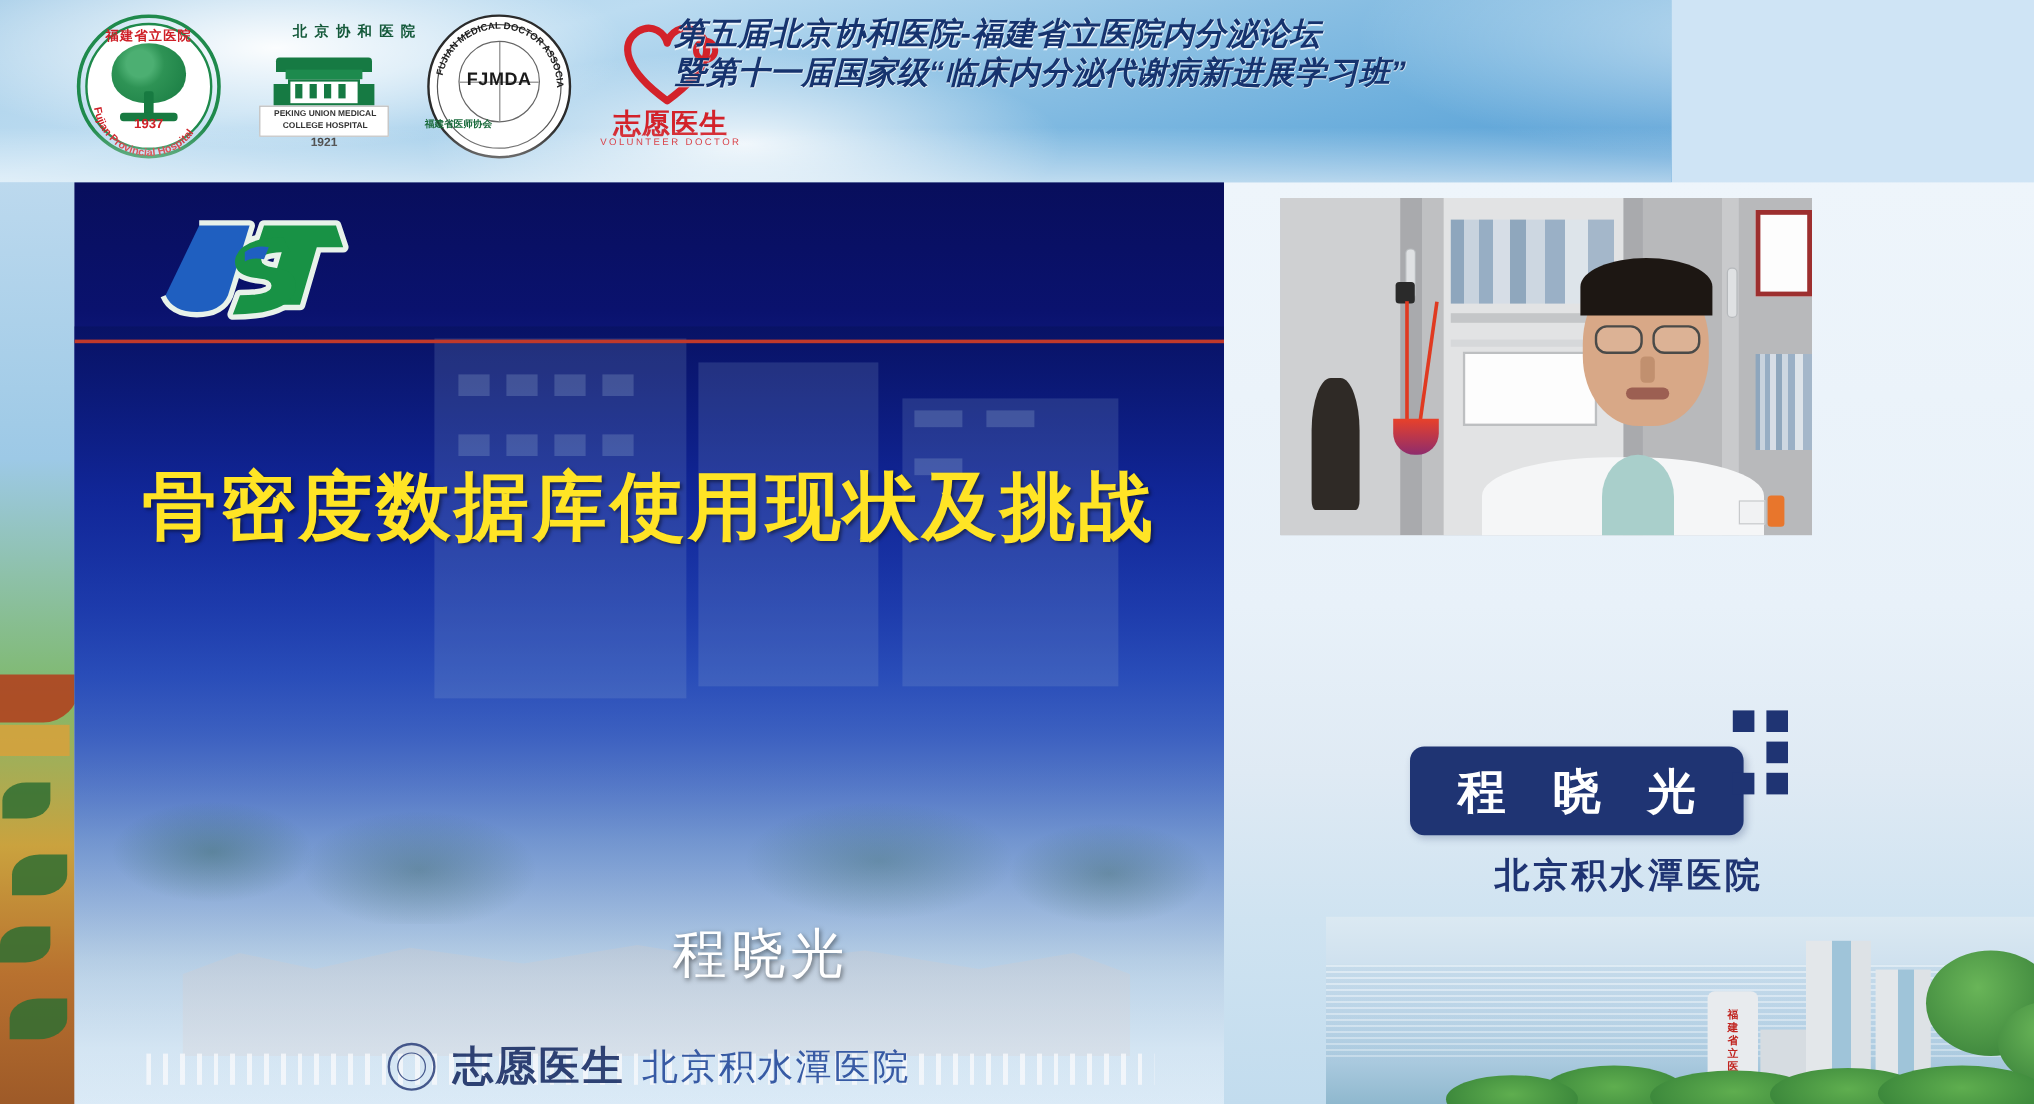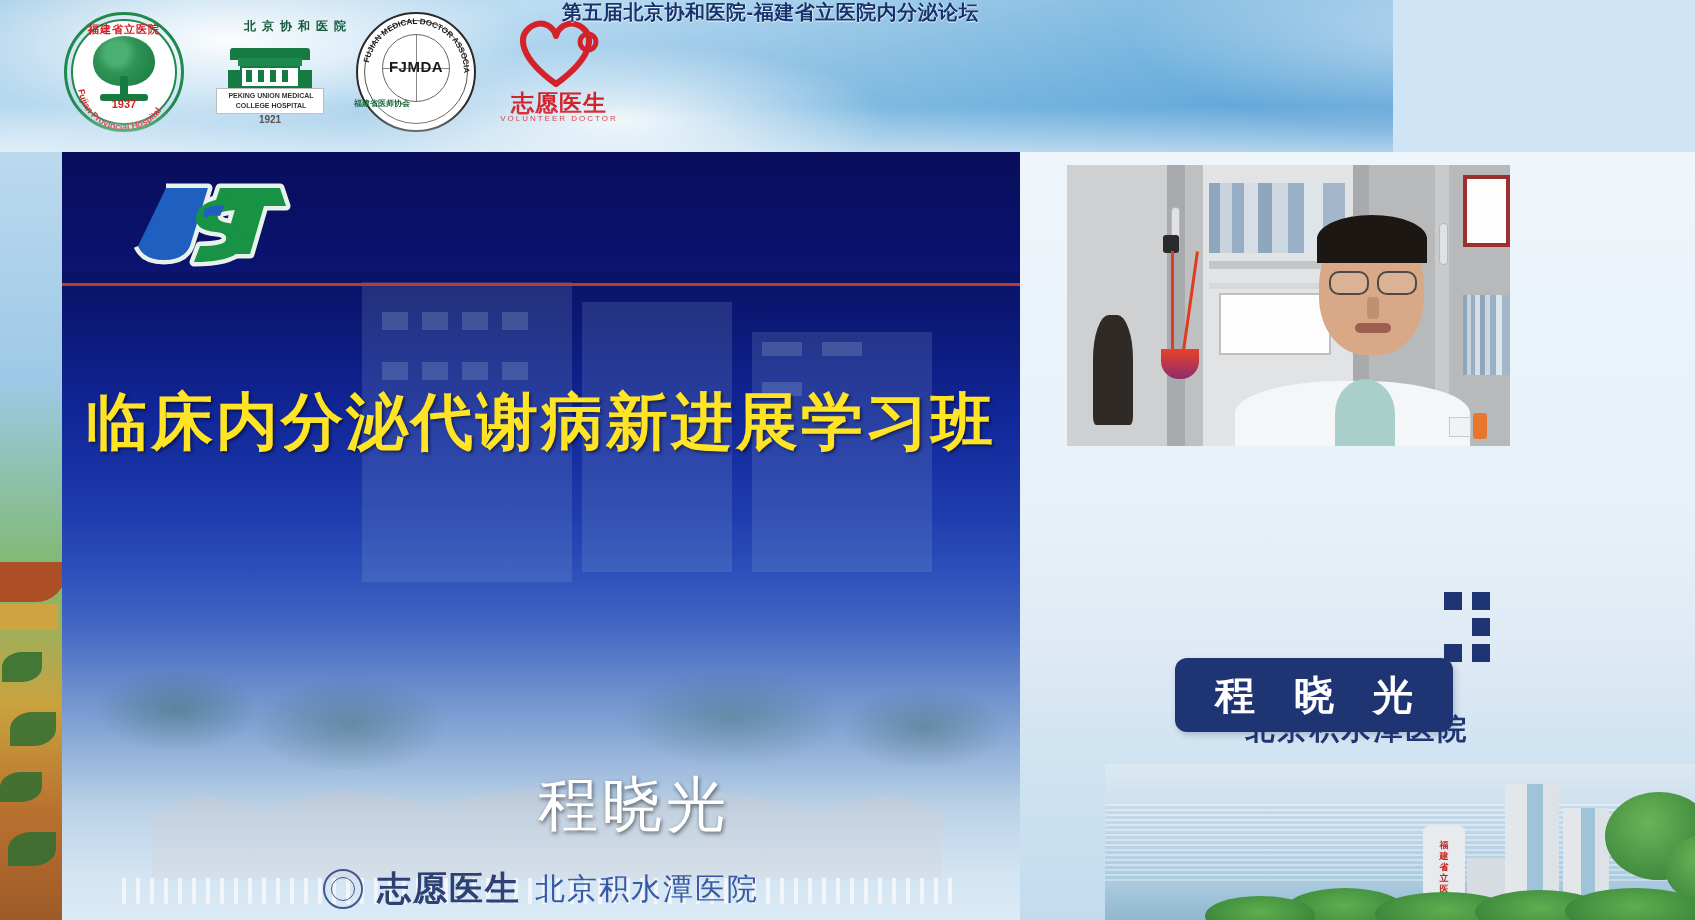--- a/index.html
+++ b/index.html
@@ -66,25 +66,26 @@
   .logo-fjmda .txt { position:absolute; left:0; top:48px; width:124px; text-align:center; font-size:15px; font-weight:bold; color:#1a1a1a; letter-spacing:0.5px; }
   .logo-fjmda .cn3 { position:absolute; left:0; top:88px; width:124px; text-align:left; font-size:8px; color:#1a6b3c; font-weight:bold; }
 
   
   .logo-vd { position:relative; width:118px; height:124px; }
   .logo-vd .heart { position:absolute; left:12px; top:6px; width:88px; height:72px; }
   .logo-vd .vcn { position:absolute; left:0; top:78px; width:118px; text-align:center; font-size:23px; font-weight:bold; color:#d3222a; letter-spacing:1px; font-family:"Liberation Sans", sans-serif; }
   .logo-vd .ven { position:absolute; left:0; top:104px; width:118px; text-align:center; font-size:8px; color:#d3222a; letter-spacing:2px; }
 
   .banner-title {
-    position:absolute; left:562px; top:0; width:1120px;
+    position:absolute; left:562px; top:12px; width:1120px;
     color:#16336e; font-weight:bold; line-height:1.24;
-    font-size:20px; letter-spacing:0.5px;
+    font-size:26px; letter-spacing:0.5px;
     text-shadow:0 1px 0 rgba(255,255,255,.75), 1px 0 0 rgba(255,255,255,.5);
     font-family:"Liberation Sans", sans-serif;
+    font-style:italic;
   }
   .banner-title div { white-space:nowrap; }
   .bt2 { text-align:left; }
   .bt3 { text-align:left; }
 
   
   .left-deco {
     position:absolute; left:0; top:152px; width:62px; height:768px;
     background:linear-gradient(180deg,#bcd9ee 0%,#9dc9e6 30%,#7fb96e 55%,#caa23e 72%,#b8712f 86%,#9e5a28 100%);
     overflow:hidden;
@@ -141,21 +142,21 @@
   }
   .slide-sub1 {
     position:absolute; left:0; top:538px; width:958px; text-align:center;
     font-family:"Liberation Serif", serif;
     font-size:45px; color:#ffffff; letter-spacing:4px;
     text-shadow:1px 2px 4px rgba(0,0,0,.55);
   }
   .slide-sub2 {
     position:absolute; left:0; top:613px; width:1144px; text-align:center;
     font-family:"Liberation Serif", serif;
-    font-size:60px; color:#ffffff; letter-spacing:4px;
+    font-size:45px; color:#ffffff; letter-spacing:4px;
     text-shadow:1px 2px 4px rgba(0,0,0,.55);
   }
 
   .slide-footer {
     position:absolute; left:0; bottom:8px; width:958px;
     display:flex; align-items:center; justify-content:center; gap:14px;
   }
   .pku-seal { width:40px; height:40px; border-radius:50%; border:2px solid #2b3f7a; position:relative; opacity:.85; }
   .pku-seal::after { content:""; position:absolute; inset:6px; border-radius:50%; border:1px solid #2b3f7a; }
   .pku-name {
@@ -192,21 +193,20 @@
   .hair { position:absolute; border-radius:50% 50% 0 0; background:#1d1713; }
   .glass { position:absolute; border:2px solid #4a4a48; border-radius:10px; background:rgba(255,255,255,.12); }
   .scrub { position:absolute; background:#a9cfcb; border-radius:50% 50% 0 0; }
   .badge-sm { position:absolute; background:#f1f2f3; border:1px solid #c8cacc; }
 
   .nameplate {
     position:absolute; left:155px; top:470px; width:278px; height:74px;
     background:#1f3473; border-radius:12px;
     display:flex; align-items:center; justify-content:center;
     box-shadow:2px 3px 6px rgba(40,60,110,.25);
-    margin-top:36px;
   }
   .nameplate .nm {
     color:#ffffff; font-weight:bold; font-size:40px; letter-spacing:14px;
     padding-left:14px; font-family:"Liberation Sans", sans-serif;
   }
   .deco-sq { position:absolute; background:#1f3473; }
   .affil {
     position:absolute; left:0; top:558px; width:675px; text-align:center;
     font-size:29px; font-weight:bold; color:#1f3473; letter-spacing:3px;
     font-family:"Liberation Sans", sans-serif;
@@ -299,20 +299,21 @@
           <path d="M44 68 C 8 42, 4 20, 20 10 C 32 3, 42 12, 44 20 C 46 12, 56 3, 68 10 C 84 20, 80 42, 44 68 Z" fill="none" stroke="#d3222a" stroke-width="6" stroke-linejoin="round"></path>
           <circle cx="76" cy="26" r="8" fill="none" stroke="#d3222a" stroke-width="5"></circle>
         </svg>
         <div class="vcn">志愿医生</div>
         <div class="ven">VOLUNTEER DOCTOR</div>
       </div>
     </div>
 
     <div class="banner-title">
       <div class="bt1">第五届北京协和医院-福建省立医院内分泌论坛</div>
+      <div class="bt3">暨第十一届国家级“临床内分泌代谢病新进展学习班”</div>
     </div>
   </div>
 
   <div class="left-deco">
     <div class="eave"></div>
     <div class="eave2"></div>
     <div class="leaf" style="left:2px;top:500px;width:40px;height:30px;"></div>
     <div class="leaf" style="left:10px;top:560px;width:46px;height:34px;"></div>
     <div class="leaf" style="left:0px;top:620px;width:42px;height:30px;"></div>
     <div class="leaf" style="left:8px;top:680px;width:48px;height:34px;"></div>
@@ -351,21 +352,21 @@
           <path d="M62 8 L104 8 L86 66 Q80 80 60 80 Q40 80 34 66" fill="#1f5fc0"></path>
           <path d="M176 8 L116 8 L110 26 L132 26 L118 74 L146 74 L160 26 L182 26 Z" fill="#189245"></path>
           <path d="M132 18 Q96 18 92 36 Q90 50 112 52 Q124 53 122 60 Q120 66 96 66 L90 82 Q136 82 142 62 Q146 46 124 43 Q112 41 114 35 Q116 30 138 30 Z" fill="#189245"></path>
           <path d="M100 30 Q108 24 120 26 L116 36 Q106 34 100 38 Z" fill="#1f5fc0"></path>
         </svg>
       </div>
     </div>
 
     <div class="slide-rule"></div>
 
-    <div class="slide-title">临床内分泌代谢病新进展学习班</div>
+    <div class="slide-title">骨密度数据库使用现状及挑战</div>
     <div class="slide-sub2">程晓光</div>
 
     <div class="slide-footer">
       <div class="pku-seal"></div>
       <div class="pku-name">志愿医生</div>
       <div class="jst-name">北京积水潭医院</div>
     </div>
   </div>
 
   <div id="right">

